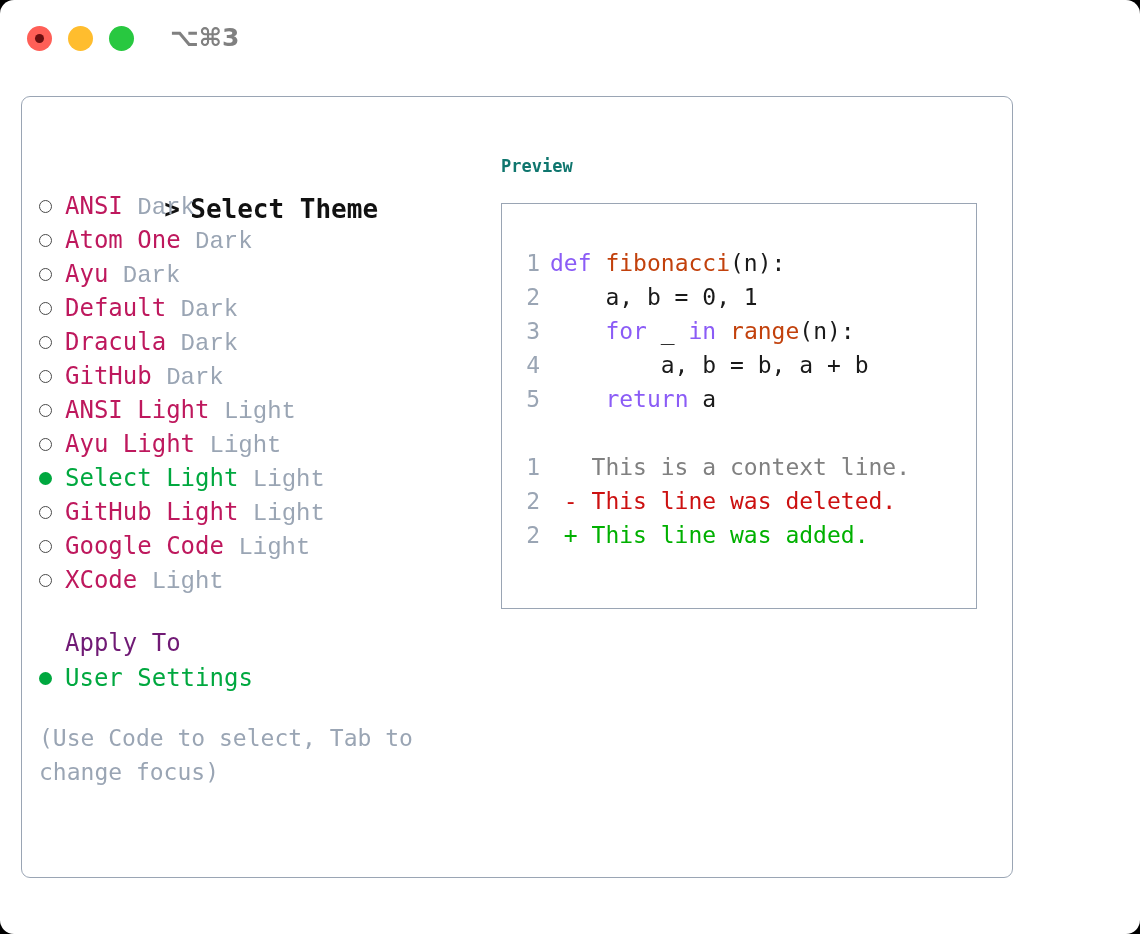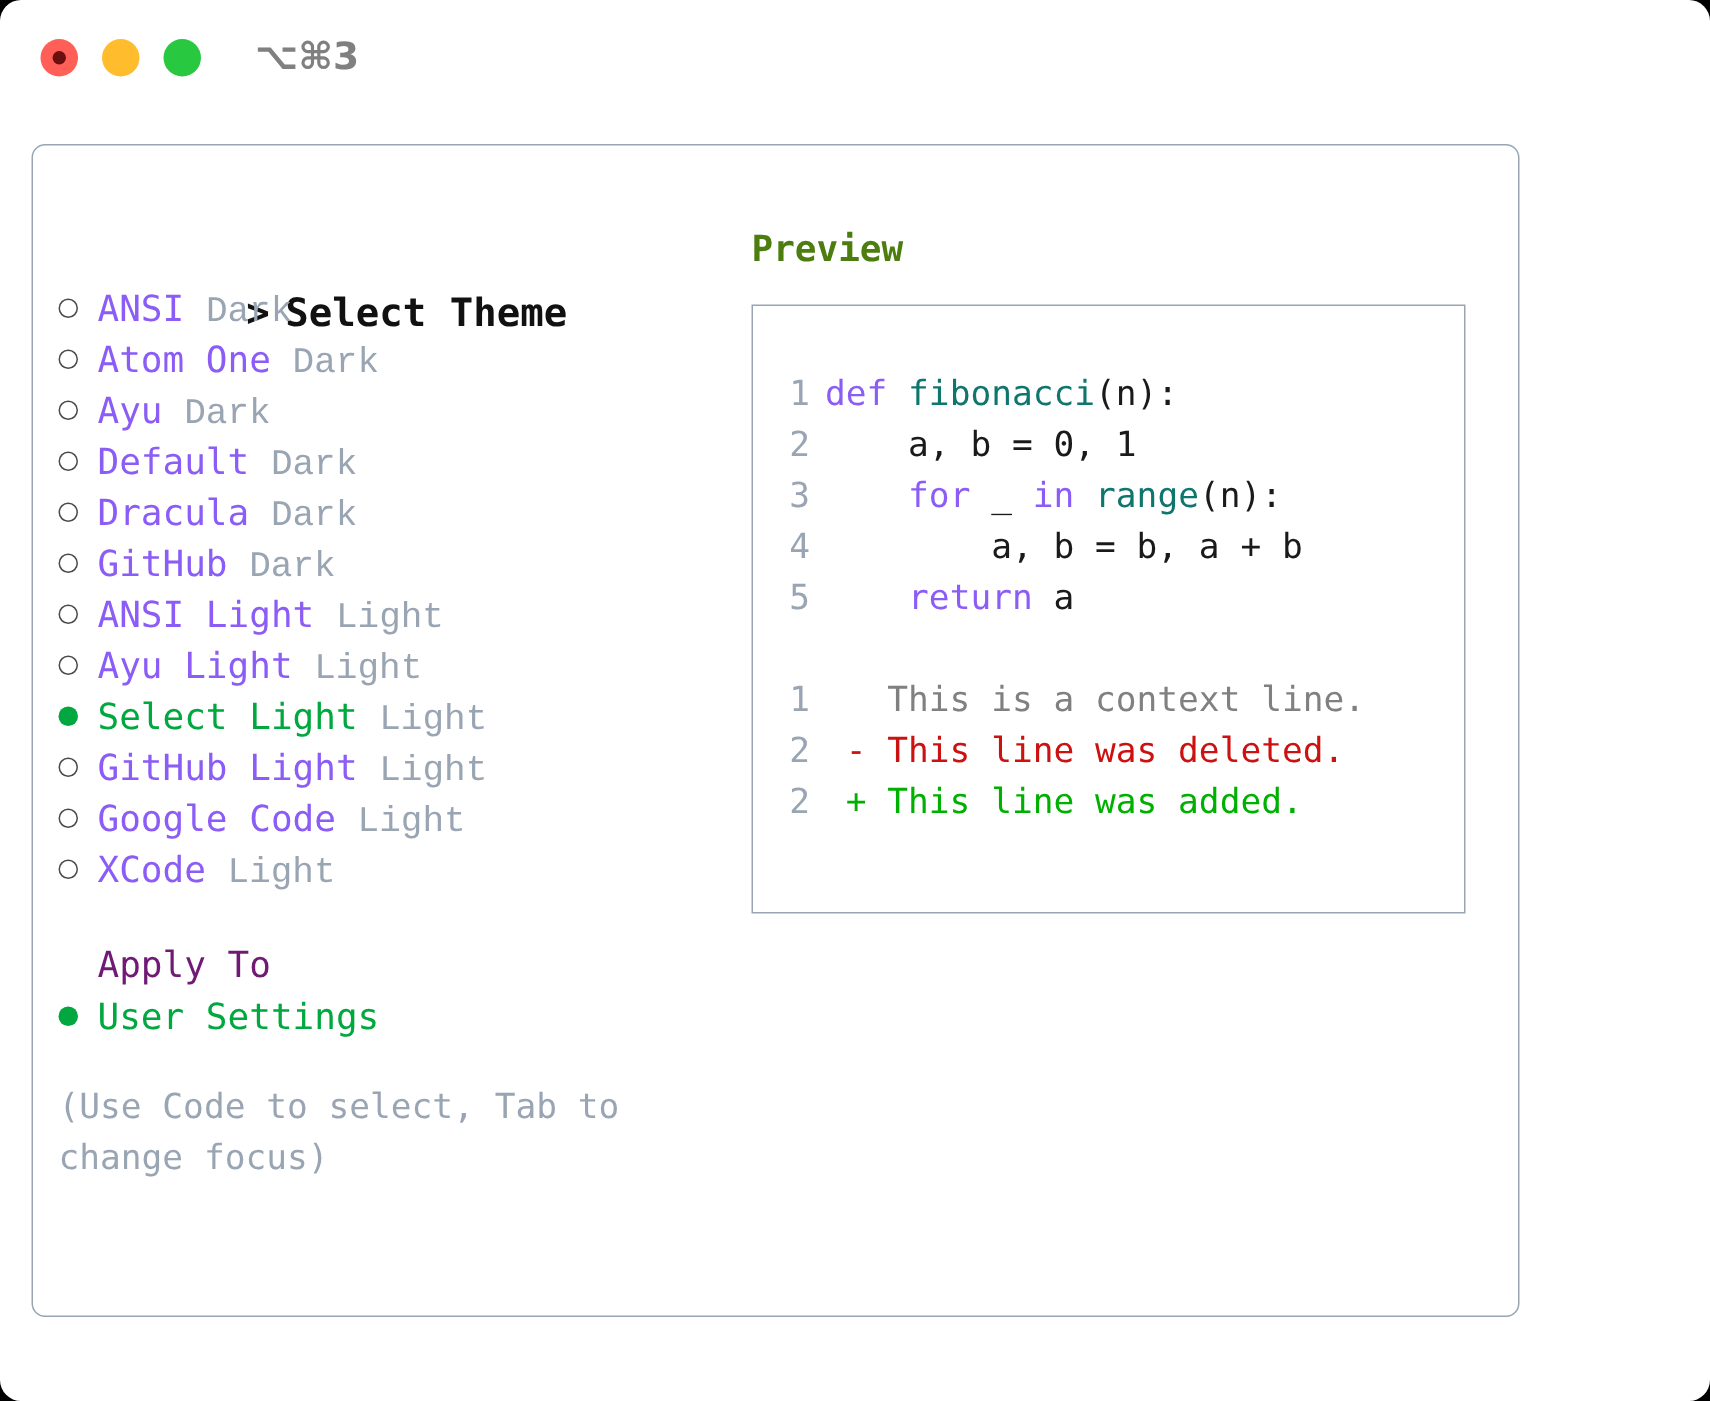--- a/index.html
+++ b/index.html
@@ -102,21 +102,21 @@
   .bullet {
     display: inline-block;
     width: 13px; height: 13px;
     border-radius: 50%;
     vertical-align: middle;
     position: relative;
     top: -2px;
   }
   .bullet.on  { background: #00a83f; border: none; }
   .bullet.off { background: transparent; border: 1.7px solid #4a4a4a; box-sizing: border-box; }
-  .name { color: #8b5cf6; }
+  .name { color: #be185d; }
   .row.selected .name { color: #00a83f; }
   .variant { color: #9aa5b4; font-family: Liberation Mono, monospace; }
   .header-row {
     height: 40px;
     line-height: 40px;
     font-size: 26px;
     font-weight: bold;
     color: #111111;
     white-space: pre;
   }
@@ -143,23 +143,23 @@
     white-space: pre-wrap;
   }
 
   
   #right-col {
     position: absolute;
     left: 479px; top: 52px;
     width: 490px;
   }
   #preview-title {
-    font-size: 24px;
-    font-weight: bold;
-    color: #4d7c0f;
+    font-size: 17px;
+    font-weight: bold;
+    color: #0f766e;
     line-height: 34px;
     margin-bottom: 20px;
   }
   #preview-box {
     width: 476px;
     height: 406px;
     border: 1.6px solid #9aa5b4;
     box-sizing: border-box;
     background: #ffffff;
     position: relative;
@@ -173,21 +173,21 @@
   }
   .cline { white-space: pre; }
   .lno {
     color: #9aa5b4;
     display: inline-block;
     width: 26px;
     text-align: right;
     margin-right: 10px;
   }
   .kw   { color: #8b5cf6; }
-  .fn   { color: #0f766e; }
+  .fn   { color: #c2410c; }
   .pl   { color: #1a1a1a; }
   .ctx  { color: #808080; margin-top: 27px; }
   .del  { color: #cc1111; }
   .add  { color: #00b000; }
   .blank { height: 34px; }
 </style>
 </head>
 <body>
 
 <div id="window">

